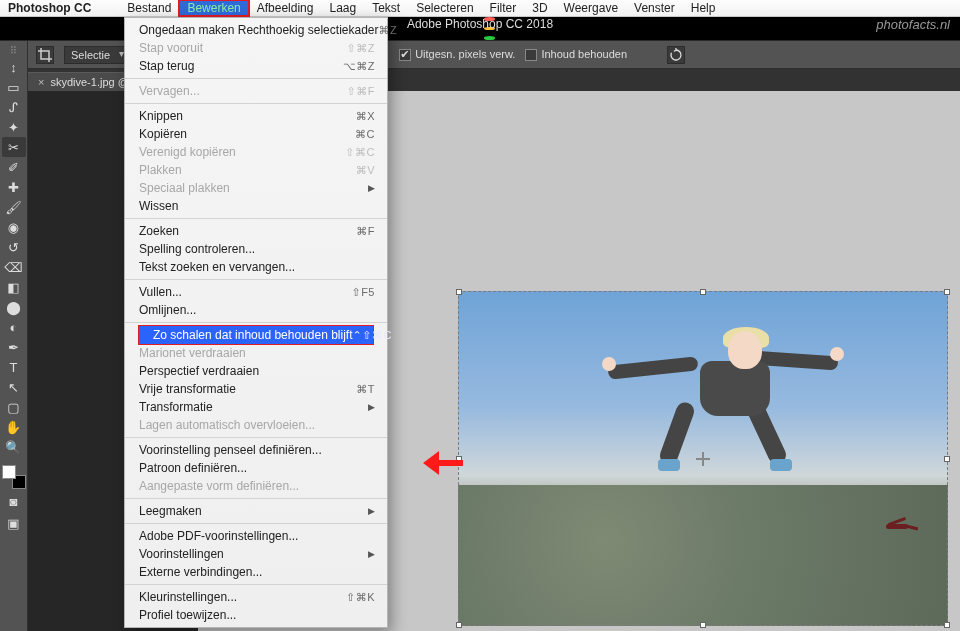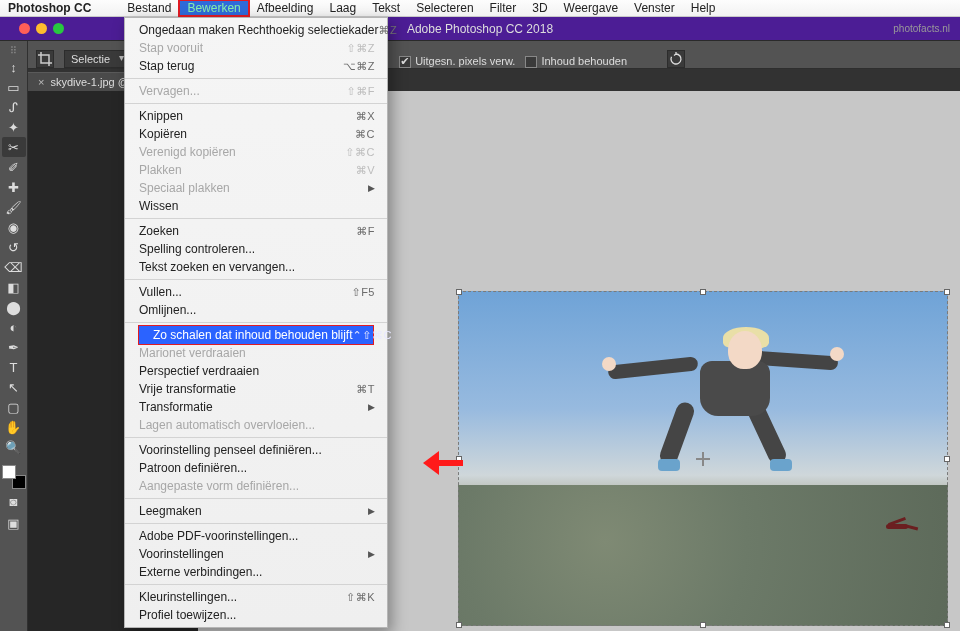--- a/index.html
+++ b/index.html
@@ -17,38 +17,38 @@
   
   
   .workspace {
     position:absolute; top:17px; left:0; right:0; bottom:0;
     background:#1e1e1e;
   }
 
   
   .winbar {
     position:absolute; top:17px; left:0; right:0; height:24px;
-    background:#4c1d95; border-bottom:1px solid #2a2a2a;
-    display:flex; align-items:center; padding-left:19px; gap:6px;
+    background:#000000; border-bottom:1px solid #2a2a2a;
+    display:flex; align-items:center; padding-left:19px; gap:6px;flex-direction:column;
   }
   .tl { width:11px; height:11px; border-radius:50%; }
   .tl.r{background:#ff5f57;} .tl.y{background:#febc2e;} .tl.g{background:#28c840;}
   .app-title {
     position:absolute; left:50%; transform:translateX(-50%);
     color:#ddd; font-size:12px;
   }
   .topright-site {
-    position:absolute; right:10px; color:#9a9a9a; font-size:10px;
+    position:absolute; right:10px; color:#9a9a9a; font-size:13px;font-style:italic;
   }
 
   
   .optbar {
     position:absolute; top:41px; left:28px; right:0; height:28px;
     background:#535353; border-bottom:1px solid #2e2e2e;
-    display:flex; align-items:flex-end; gap:10px; padding:0 8px;
+    display:flex; align-items:center; gap:10px; padding:0 8px;
     color:#ddd; font-size:11px;
   }
   .opt-icon { width:18px; height:18px; background:#3a3a3a; border:1px solid #2c2c2c; display:flex;align-items:center;justify-content:center; }
   .opt-select { background:#3a3a3a; color:#ddd; border:1px solid #2c2c2c; padding:2px 18px 2px 6px; font-size:11px; position:relative;}
   .opt-select::after{content:"▾"; position:absolute; right:4px; top:1px; color:#bbb; font-size:10px;}
   .chk { width:12px; height:12px; border:1px solid #888; background:#3a3a3a; display:inline-block; vertical-align:middle; margin-right:4px; position:relative;}
   .chk.on::after{content:"✔"; position:absolute; top:-2px; left:0; font-size:11px; color:#ddd;}
   .resetbtn { width:18px; height:18px; background:#3a3a3a; border:1px solid #2c2c2c; display:flex;align-items:center;justify-content:center; color:#ddd;}
 
   

